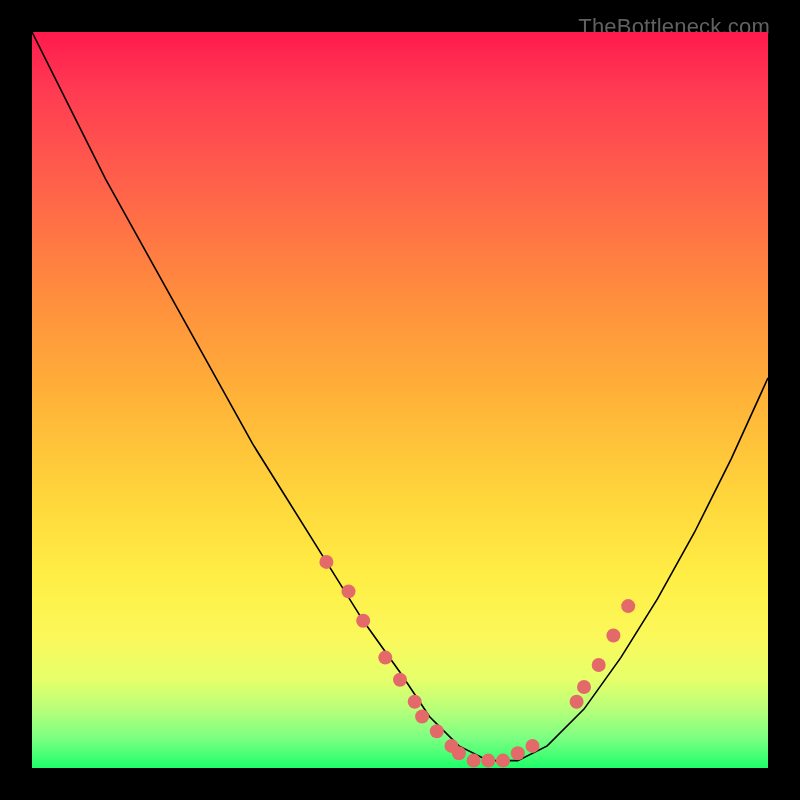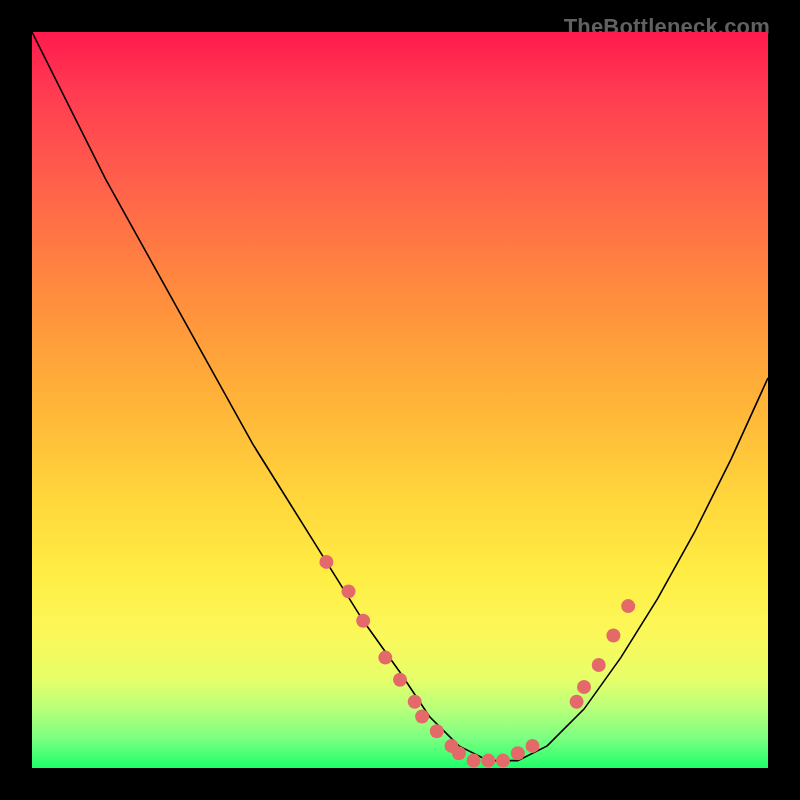--- a/index.html
+++ b/index.html
@@ -46,21 +46,21 @@
     top: 0;
     width: 736px;
     height: 736px;
   }
   .watermark {
     position: absolute;
     top: 14px;
     right: 30px;
     color: #616161;
     font-size: 22px;
-    font-weight: 700;
+    font-weight: 400;
     letter-spacing: 0.2px;
     user-select: none;
   }
 </style>
 </head>
 <body>
 
 <div class="stage">
 
   <div class="watermark">TheBottleneck.com</div>

